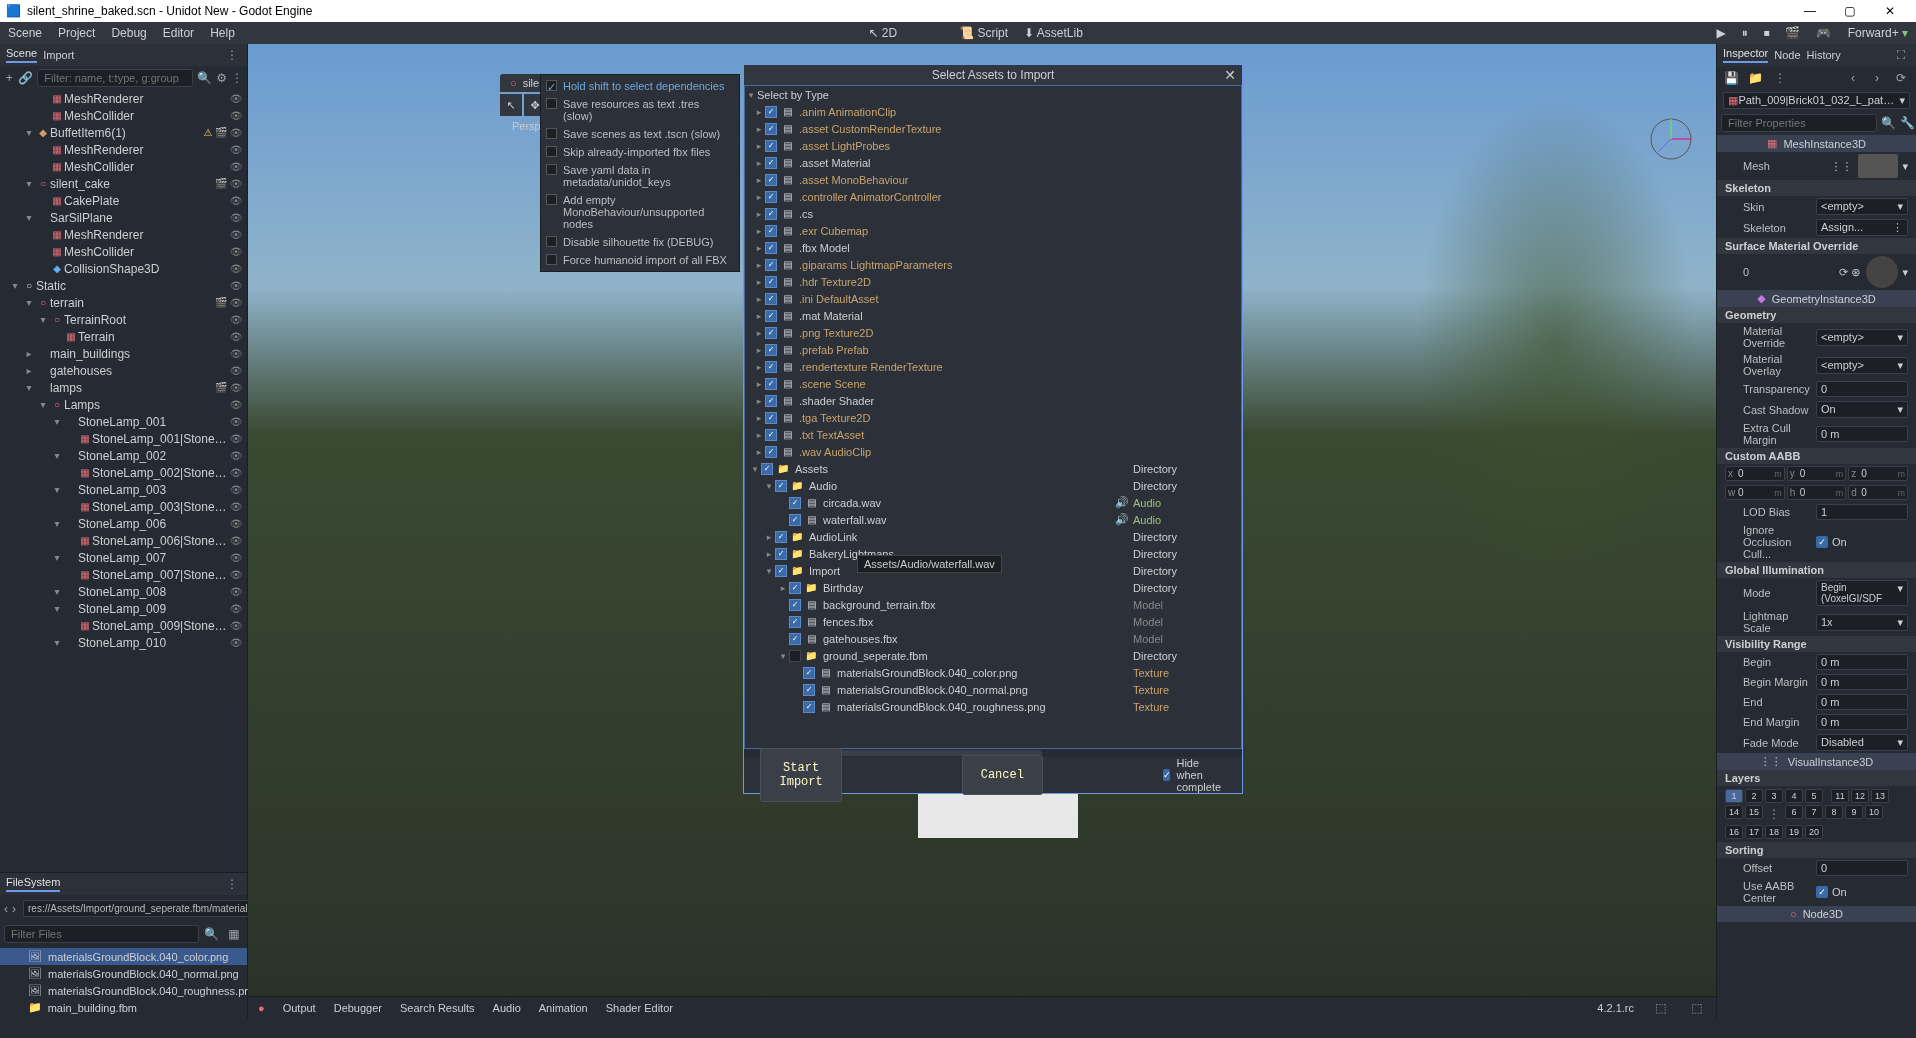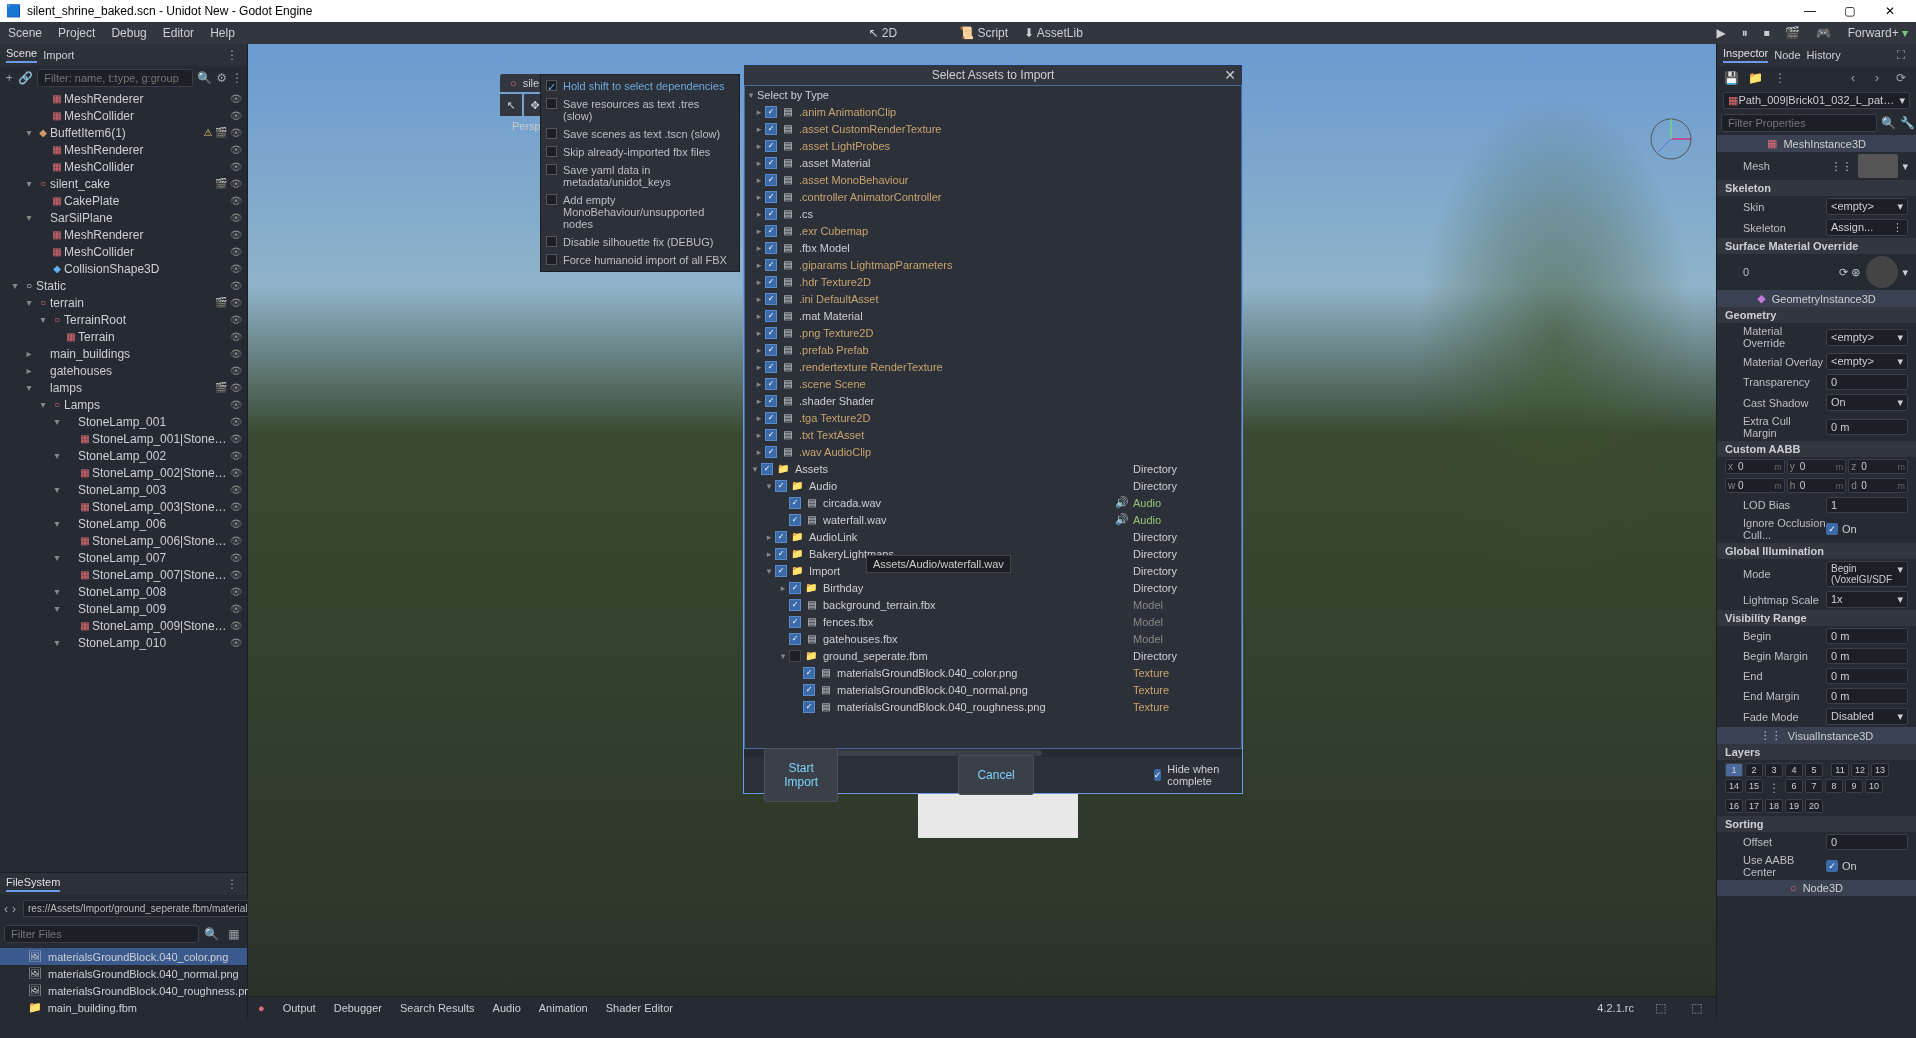--- a/index.html
+++ b/index.html
@@ -44,27 +44,27 @@
 .dlg-body { flex: 1; overflow: hidden; border: 1px solid #4a6a9e; margin: 0; }
 .dlg-row { height: 17px; display: flex; align-items: center; font-size: 11px; padding-right: 8px; }
 .dlg-row .arr { width: 12px; text-align: center; color: #888; font-size: 9px; }
 .dlg-row .cb { width: 12px; height: 12px; background: #3a6aa8; border: 1px solid #5a8ac8; margin-right: 4px; display: inline-flex; align-items: center; justify-content: center; font-size: 8px; color: #fff; }
 .dlg-row .cb.unchecked { background: #1c1f26; border-color: #444; }
 .dlg-row .fico { width: 14px; text-align: center; font-size: 10px; margin-right: 4px; }
 .dlg-row .name { flex: 1; }
 .dlg-row .importer { width: 100px; text-align: left; }
 .dlg-scrollgap { height: 8px; background: #262b33; }
 .dlg-btns { height: 36px; display: flex; align-items: center; justify-content: center; gap: 120px; padding: 0 20px; background: #2c3038; }
-.dlg-btns button { background: #3a3f48; border: 1px solid #4a4f58; color: #7dd3fc; padding: 12px 18px; font-size: 12px; border-radius: 3px; cursor: pointer; }
+.dlg-btns button { background: #3a3f48; border: 1px solid #4a4f58; color: #fef9c3; padding: 12px 18px; font-size: 12px; border-radius: 3px; cursor: pointer; font-family: Liberation Mono, monospace; }
 .dlg-btns .hide-chk { display: flex; align-items: center; gap: 6px; font-size: 11px; }
 .tooltip { position: absolute; background: #1a1d22; border: 1px solid #444; padding: 2px 6px; font-size: 11px; color: #ccc; }
 .rightcol { width: 200px; background: #262b33; border-left: 1px solid #1a1d22; display: flex; flex-direction: column; font-size: 11px; }
 .insp-row { display: flex; align-items: center; padding: 2px 8px; min-height: 19px; }
 .insp-row .k { flex: 1; color: #bdbfc2; margin-left: 18px; }
-.insp-row .v { width: 82px; }
+.insp-row .v { width: 92px; }
 .insp-sect { background: #3a4152; text-align: center; padding: 2px 0; font-size: 11px; color: #cdcfd2; display: flex; align-items: center; justify-content: center; gap: 6px; }
 .insp-sub { background: #32363f; padding: 2px 8px; font-weight: bold; font-size: 11px; }
 .numfield { background: #1c1f26; border: 1px solid #3a3f48; color: #cdcfd2; padding: 1px 4px; font-size: 11px; width: 100%; border-radius: 2px; }
 .dropdown { background: #1c1f26; border: 1px solid #3a3f48; color: #cdcfd2; padding: 1px 4px; font-size: 11px; width: 100%; border-radius: 2px; display: flex; justify-content: space-between; }
 .xyz-row { display: flex; gap: 2px; padding: 2px 8px; }
 .xyz-row .xyz { flex: 1; display: flex; align-items: center; background: #1c1f26; border: 1px solid #3a3f48; border-radius: 2px; padding: 1px 2px; }
 .xyz-row .xyz .lbl { width: 10px; font-size: 10px; color: #888; }
 .xyz-row .xyz .val { flex: 1; font-size: 10px; text-align: left; }
 .xyz-row .xyz .unit { font-size: 9px; color: #666; }
 .layers-grid { display: flex; gap: 2px; padding: 3px 8px; flex-wrap: wrap; }
@@ -657,21 +657,21 @@
           <div style="height:6px;background:#3a3f48;margin:1px 200px 1px 40px;border-radius:3px"></div>
         </div>
       <div class="dlg-btns">
         <button>Start Import</button>
         <button>Cancel</button>
         <div class="hide-chk">
           <span class="chkbox-on">✓</span>
           <span>Hide when complete</span>
         </div>
       </div>
-      <div class="tooltip" style="left:122px;top:490px">Assets/Audio/waterfall.wav</div>
+      <div class="tooltip" style="left:113px;top:490px">Assets/Audio/waterfall.wav</div>
     </div>
 
     <div class="bottombar" style="left:0;right:0">
       <span style="color:#e06c75">●</span>
       <span>Output</span>
       <span>Debugger</span>
       <span>Search Results</span>
       <span>Audio</span>
       <span>Animation</span>
       <span>Shader Editor</span>

